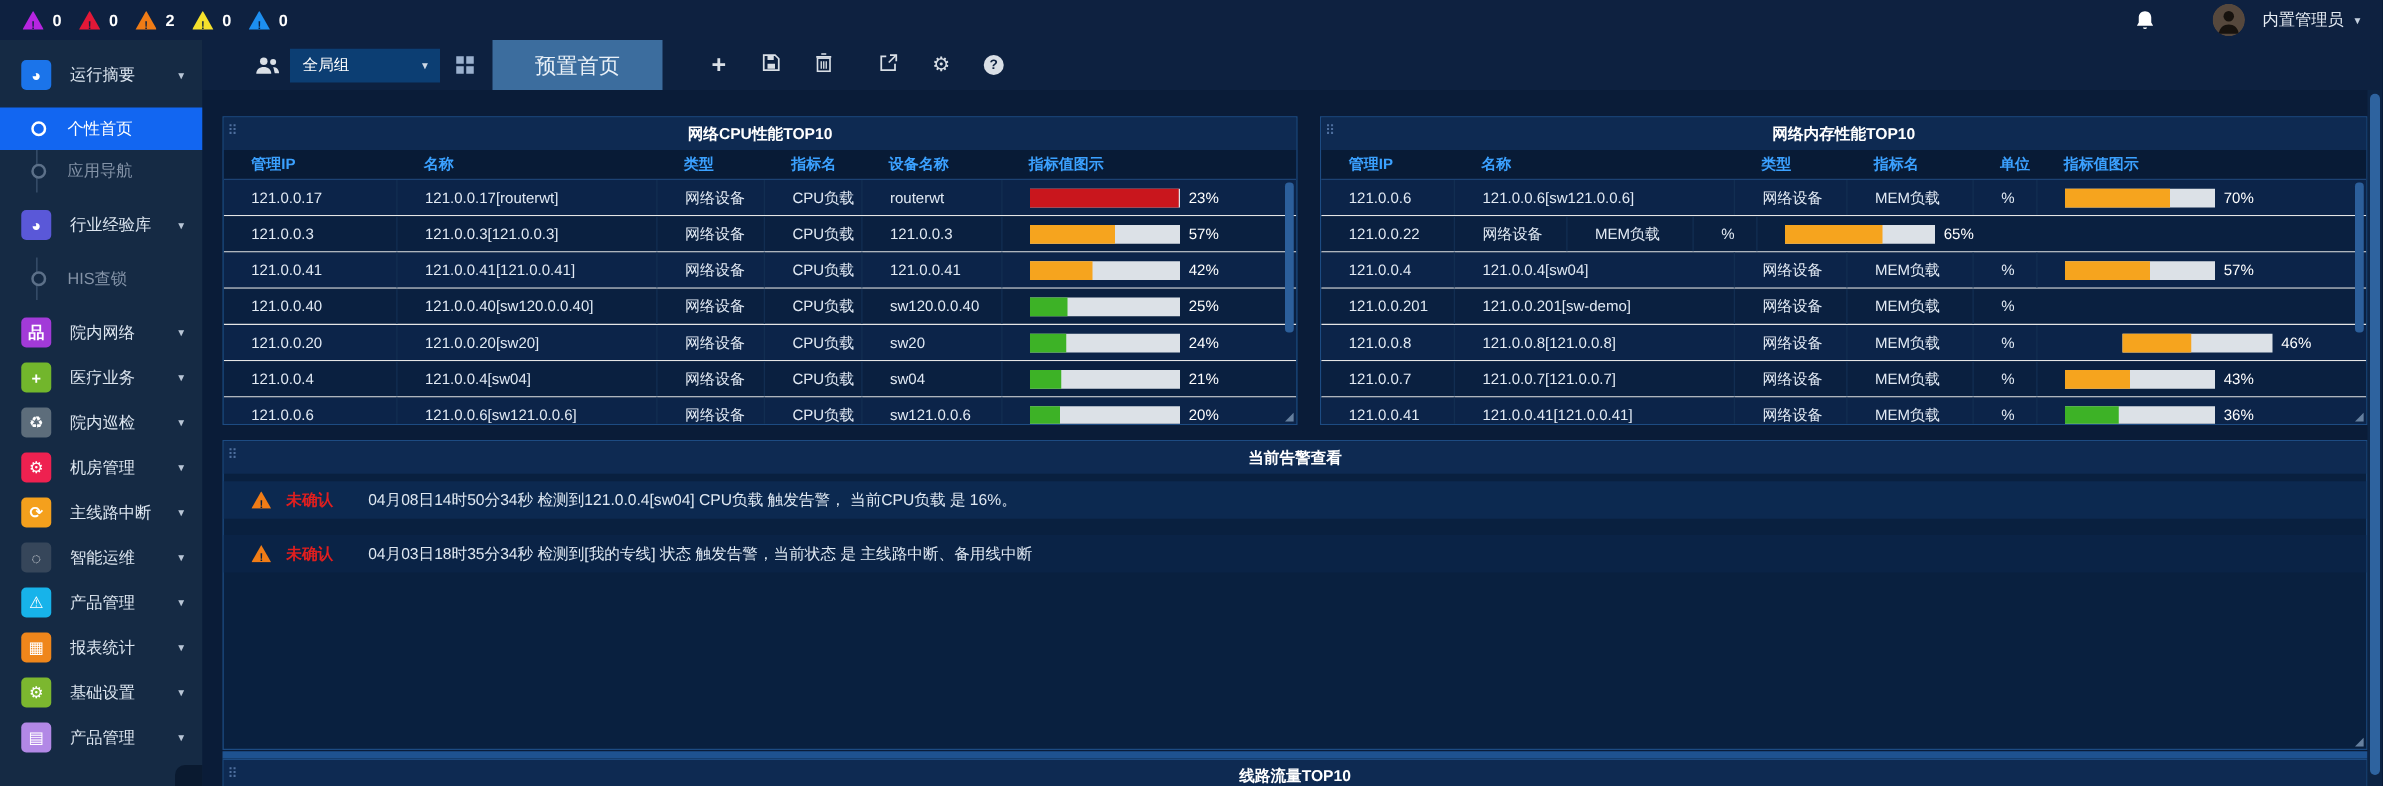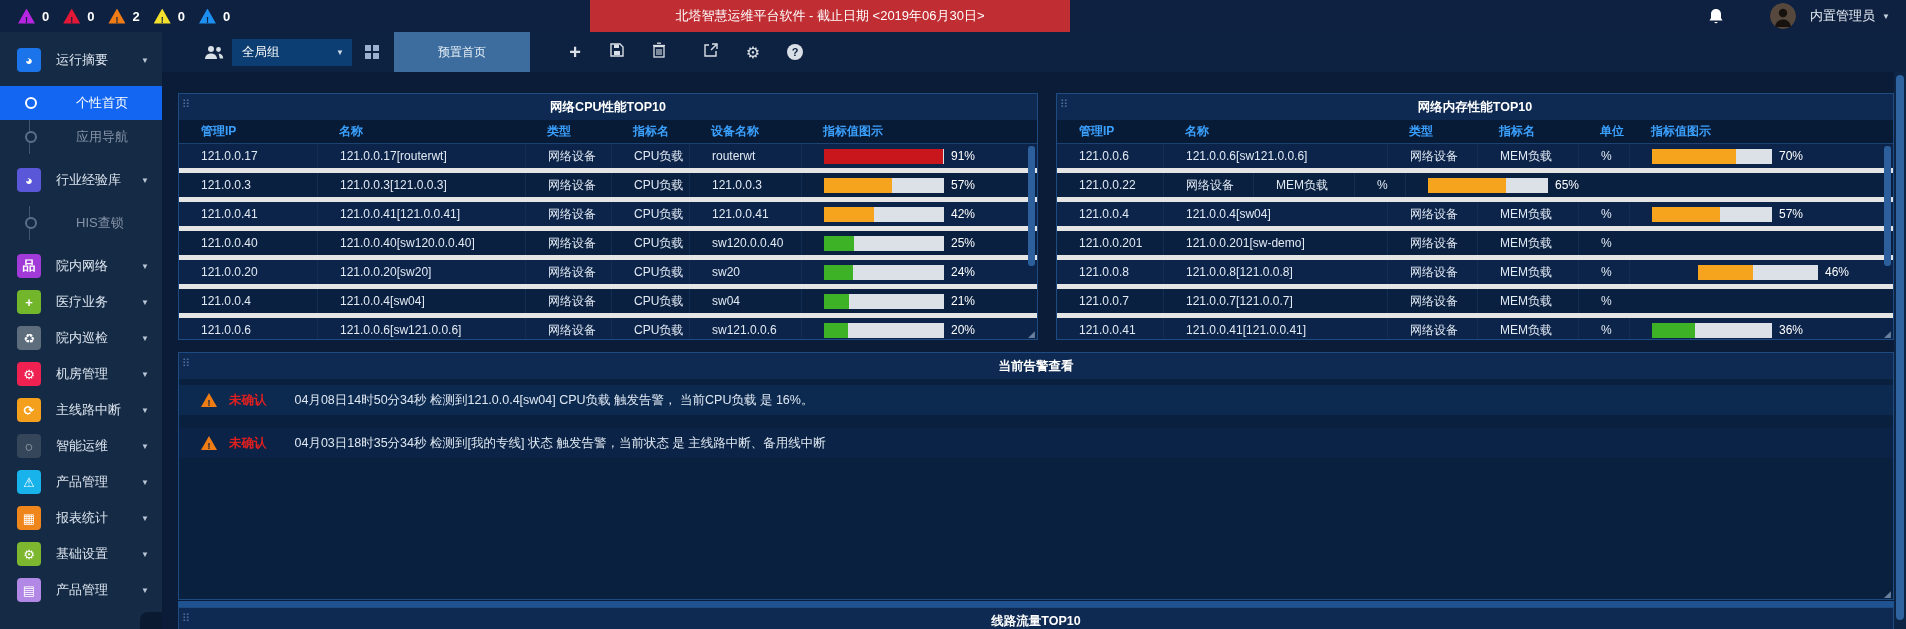--- a/index.html
+++ b/index.html
@@ -20,37 +20,37 @@
   .avatar{width:26px;height:26px;border-radius:50%;overflow:hidden;margin-right:14px;}
   .username{color:#e7edf4;font-size:13px;}
   .user-caret{color:#c6d2e0;font-size:8px;margin-left:7px;}
 
   
   .sidebar{position:absolute;left:0;top:32px;width:162px;height:597px;background:#152a44;padding-top:10px;box-sizing:border-box;}
   .side-item{height:36px;display:flex;align-items:center;padding-left:17px;position:relative;color:#dde6f0;font-size:13px;cursor:pointer;}
   .side-icon{width:24px;height:24px;border-radius:4px;margin-right:15px;display:flex;align-items:center;justify-content:center;
     color:#fff;font-size:13px;font-weight:bold;flex:none;}
   .side-caret{position:absolute;right:13px;font-size:8px;color:#b9c6d6;}
-  .side-sub{height:34px;display:flex;align-items:center;padding-left:25px;position:relative;color:#8493a7;font-size:13px;cursor:pointer;gap:22px;}
+  .side-sub{height:34px;display:flex;align-items:center;padding-left:25px;position:relative;color:#8493a7;font-size:13px;cursor:pointer;}
   .side-sub::before{content:"";position:absolute;left:29px;top:0;bottom:0;width:1px;background:#3e5571;}
   .side-sub .bullet{width:8px;height:8px;border:2px solid #5c7089;border-radius:50%;margin-right:17px;position:relative;z-index:1;background:#152a44;flex:none;}
   .side-sub.active{background:#1266f1;color:#ffffff;}
   .side-sub.active::before{background:transparent;}
   .side-sub.active .bullet{border-color:#ffffff;background:transparent;}
   .gap{margin-top:8px;}
   .side-corner{position:absolute;right:0;bottom:0;width:22px;height:17px;background:#0a1a30;border-top-left-radius:8px;}
 
   
   .toolbar{position:absolute;left:162px;top:32px;width:1744px;height:40px;background:#0d2140;display:flex;align-items:center;}
   .tb-users{margin-left:42px;display:flex;align-items:center;cursor:pointer;}
   .tb-select{margin-left:8px;width:120px;height:27px;background:#0c3e73;color:#fff;font-size:12.5px;display:flex;align-items:center;
     padding-left:10px;box-sizing:border-box;position:relative;cursor:pointer;}
   .tb-select .sel-caret{position:absolute;right:8px;font-size:8px;color:#cfd9e6;}
   .tb-grid{margin-left:12px;display:flex;align-items:center;cursor:pointer;}
-  .tb-tab{margin-left:14px;width:136px;height:40px;background:#3c6d9e;color:#eaf1f8;font-size:12px;
+  .tb-tab{margin-left:14px;width:136px;height:40px;background:#3c6d9e;color:#eaf1f8;font-size:17px;
     display:flex;align-items:center;justify-content:center;cursor:pointer;}
   .tb-act{margin-left:24px;display:flex;align-items:center;justify-content:center;min-width:18px;height:20px;cursor:pointer;
     color:#d9dfe6;font-size:16px;}
   .tb-act.first{margin-left:36px;}
   .tb-act.sp{margin-left:34px;}
   .tb-plus{font-size:20px;font-weight:bold;line-height:18px;}
   .tb-gear{font-size:16px;}
   .tb-help{width:16px;height:16px;border-radius:50%;background:#d9dfe6;color:#0d2140;font-size:11px;font-weight:bold;
     display:flex;align-items:center;justify-content:center;}
 
@@ -63,21 +63,21 @@
   .splitter{position:absolute;left:16px;top:529px;width:1716px;height:6px;background:#1e5290;}
   #traffic-panel{left:16px;top:535px;width:1716px;height:60px;}
   .panel-title{height:26px;background:#0e2a52;display:flex;align-items:center;justify-content:center;
     color:#ffffff;font-size:12.5px;font-weight:bold;position:relative;}
   .drag-handle{position:absolute;left:3px;top:4px;color:#4e6f9e;font-size:11px;font-weight:normal;cursor:move;}
 
   .t-head{display:flex;height:24px;background:#081b36;align-items:center;border-bottom:1px solid #1c4273;box-sizing:border-box;}
   .t-head .cell{color:#3ba1ff;font-weight:bold;font-size:12px;}
   .cell{padding-left:22px;box-sizing:border-box;white-space:nowrap;overflow:hidden;height:100%;display:flex;align-items:center;flex:none;}
   .t-body{position:relative;overflow:hidden;height:195px;}
-  .t-row{display:flex;height:29px;align-items:center;border-bottom:5px solid #e5e5e5;box-sizing:border-box;
+  .t-row{display:flex;height:29px;align-items:center;border-bottom:1px solid #e5e5e5;box-sizing:border-box;
     color:#e2eaf4;font-size:12px;background:#0c2449;cursor:pointer;}
   .t-row:nth-child(even){background:#0a2040;}
   .t-row .cell{border-left:1px solid #122e52;}
   .t-row .cell:first-child{border-left:none;}
   .bar-track{width:120px;height:15px;background:#dce1e7;position:relative;flex:none;display:inline-block;}
   .bar-fill{height:100%;display:block;}
   .bar-label{color:#ffffff;font-size:12px;margin-left:7px;}
   .inner-scroll{position:absolute;right:2px;top:52px;width:7px;height:120px;background:#2c5f9b;border-radius:3px;cursor:pointer;}
   .grip{position:absolute;right:2px;bottom:0;color:#66809f;font-size:9px;cursor:nwse-resize;}
 
@@ -116,21 +116,20 @@
         </div>
         <div class="badge">
           <span class="tri" style="background: rgb(245, 225, 44);"></span>
           <span class="badge-count">0</span>
         </div>
         <div class="badge">
           <span class="tri" style="background: rgb(29, 143, 240);"></span>
           <span class="badge-count">0</span>
         </div>
       </div>
-    <div class="banner">北塔智慧运维平台软件 - 截止日期 &lt;2019年06月30日&gt;</div>
     <div class="topbar-right">
       <span class="bell">
         <svg width="16" height="17" viewBox="0 0 16 17" fill="#ffffff">
             <path d="M8 1c3 0 5 2.2 5 5v4l1.5 2.5h-13L3 10V6c0-2.8 2-5 5-5z"></path>
             <path d="M6.3 14a1.8 1.8 0 0 0 3.4 0z"></path>
           </svg>
       </span>
       <span class="avatar">
         <svg width="26" height="26">
             <circle cx="13" cy="13" r="13" fill="#56483d"></circle>
@@ -300,21 +299,21 @@
             <div class="t-row">
               <div class="cell" style="width: 138px;">121.0.0.17</div>
               <div class="cell" style="width: 208px;">121.0.0.17[routerwt]</div>
               <div class="cell" style="width: 86px;">网络设备</div>
               <div class="cell" style="width: 78px;">CPU负载</div>
               <div class="cell" style="width: 112px;">routerwt</div>
               <div class="cell" style="width: 238px;">
                 <span class="bar-track">
                   <span class="bar-fill" style="width: 99%; background: rgb(201, 22, 29);"></span>
                 </span>
-                <span class="bar-label">91%</span>
+                <span class="bar-label">23%</span>
               </div>
             </div>
             <div class="t-row">
               <div class="cell" style="width: 138px;">121.0.0.3</div>
               <div class="cell" style="width: 208px;">121.0.0.3[121.0.0.3]</div>
               <div class="cell" style="width: 86px;">网络设备</div>
               <div class="cell" style="width: 78px;">CPU负载</div>
               <div class="cell" style="width: 112px;">121.0.0.3</div>
               <div class="cell" style="width: 238px;">
                 <span class="bar-track">
@@ -466,20 +465,26 @@
                 </span>
                 <span class="bar-label">46%</span>
               </div>
             </div>
             <div class="t-row">
               <div class="cell" style="width: 106px;">121.0.0.7</div>
               <div class="cell" style="width: 224px;">121.0.0.7[121.0.0.7]</div>
               <div class="cell" style="width: 90px;">网络设备</div>
               <div class="cell" style="width: 101px;">MEM负载</div>
               <div class="cell" style="width: 51px;">%</div>
+              <div class="cell" style="width: 266px;">
+                <span class="bar-track">
+                  <span class="bar-fill" style="width: 43%; background: rgb(246, 164, 30);"></span>
+                </span>
+                <span class="bar-label">43%</span>
+              </div>
             </div>
             <div class="t-row">
               <div class="cell" style="width: 106px;">121.0.0.41</div>
               <div class="cell" style="width: 224px;">121.0.0.41[121.0.0.41]</div>
               <div class="cell" style="width: 90px;">网络设备</div>
               <div class="cell" style="width: 101px;">MEM负载</div>
               <div class="cell" style="width: 51px;">%</div>
               <div class="cell" style="width: 266px;">
                 <span class="bar-track">
                   <span class="bar-fill" style="width: 36%; background: rgb(61, 178, 38);"></span>

